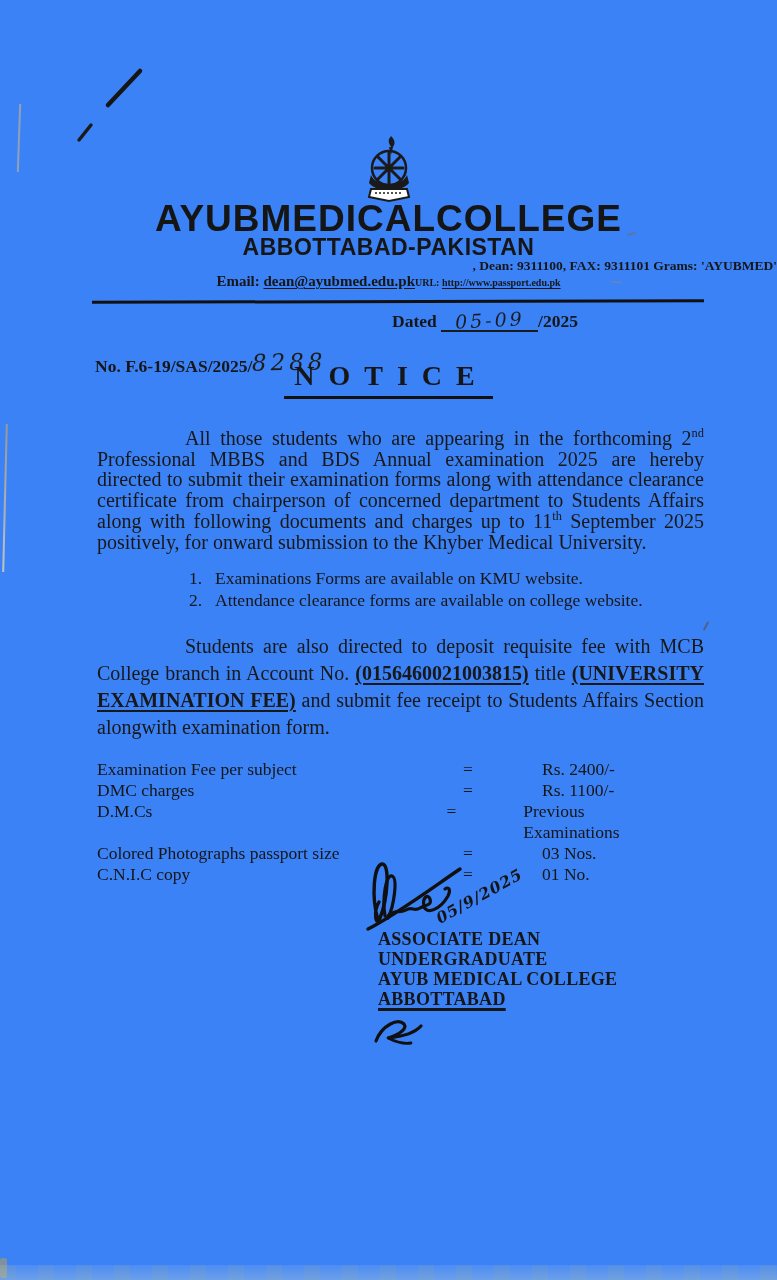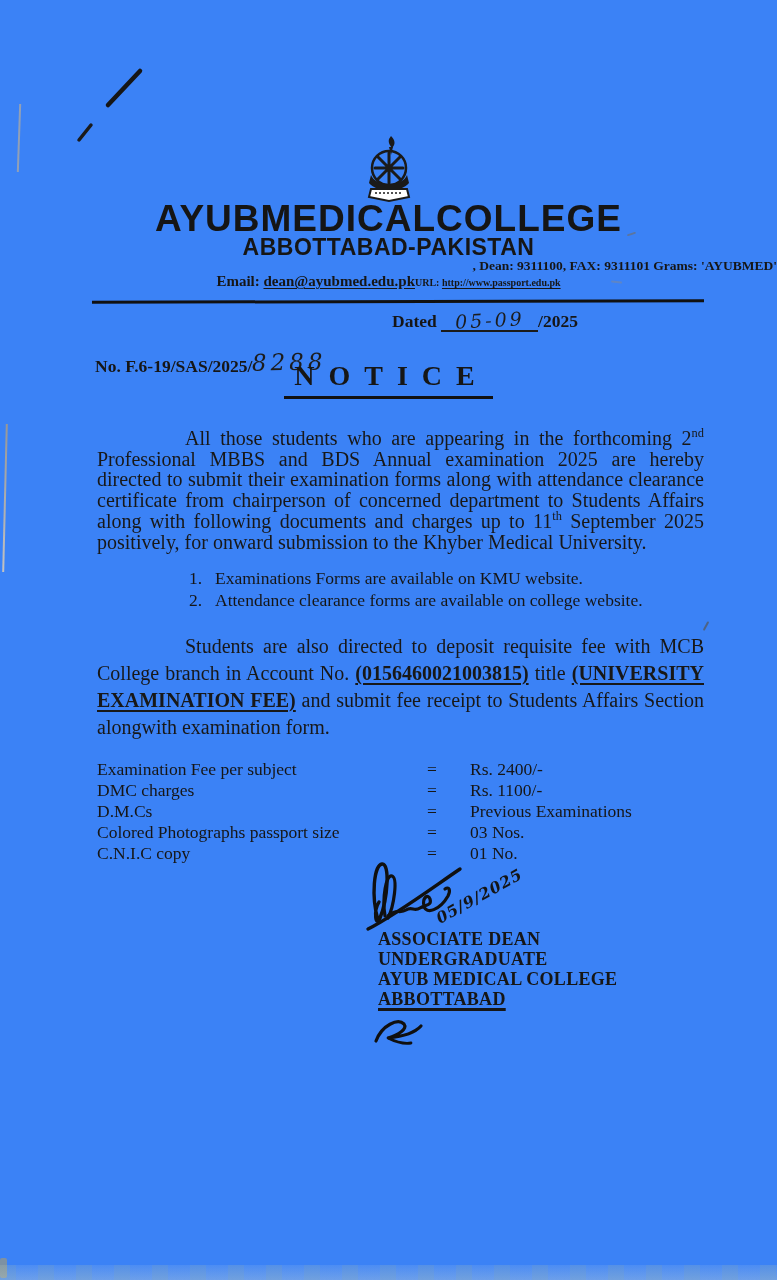--- a/index.html
+++ b/index.html
@@ -50,21 +50,21 @@
   .para { position:absolute; left:97px; width:607px; font-size:20px; text-align:justify; color:#181818; }
   .para-1 { top:428px; line-height:20.7px; text-indent:88px; }
   .para-2 { top:633px; line-height:27px; text-indent:88px; }
   .bold-u { font-weight:700; text-decoration:underline; text-decoration-thickness:2px; text-underline-offset:2.5px; }
   sup { font-size:62%; line-height:0; }
   .num-list { position:absolute; left:189px; top:567px; font-size:17.5px; line-height:22.4px; }
   .num-list .li { display:flex; }
   .num-list .li .n { width:26px; }
   
   .fee-table { position:absolute; left:97px; top:759px; width:580px; font-size:17.5px; line-height:20.9px; }
-  .fee-row { display:flex; }
+  .fee-row { display:flex;gap:36px; }
   .fee-label { width:330px; }
   .fee-eq { width:43px; }
   
   .sig-svg { position:absolute; left:352px; top:854px; }
   .dean-block { position:absolute; left:378px; top:929px; font-weight:700; font-size:18px; line-height:20px; letter-spacing:0.3px; }
   .dean-line-u { text-decoration:underline; text-decoration-thickness:2.5px; text-underline-offset:3px; }
   .initial-svg { position:absolute; left:370px; top:1013px; }
   
   .marks-svg { position:absolute; left:60px; top:55px; }
   .edge-line-1 { position:absolute; left:18px; top:104px; width:2px; height:68px; background:#a8a8a8; transform:rotate(2deg); opacity:.8; }

